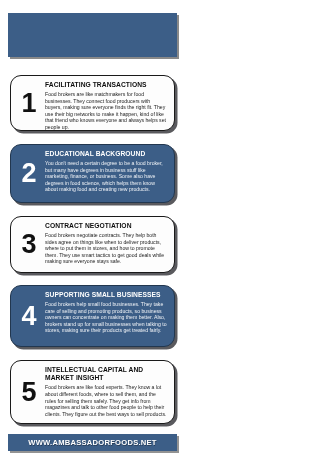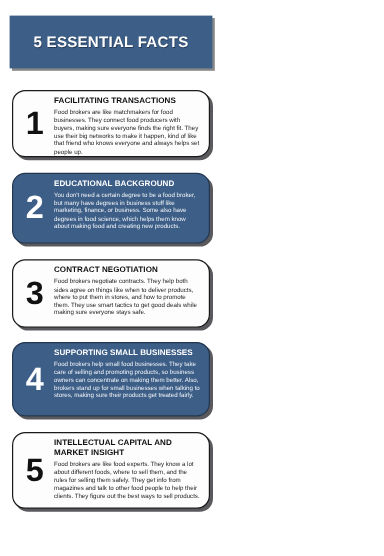--- a/index.html
+++ b/index.html
@@ -130,21 +130,20 @@
     white-space: nowrap;
     text-shadow: 0.5px 0.5px 0 rgba(20,30,45,0.5);
   }
 </style>
 </head>
 <body>
 
 <div class="page">
 
   <div class="header-bar">
-    <div class="header-line">5 ESSENTIAL FACTS</div>
   </div>
 
   <div class="card light" id="card-1">
     <div class="num">1</div>
     <div class="body">
       <div class="card-title">FACILITATING TRANSACTIONS</div>
       <div class="card-text">Food brokers are like matchmakers for food businesses. They connect food producers with buyers, making sure everyone finds the right fit. They use their big networks to make it happen, kind of like that friend who knows everyone and always helps set people up.</div>
     </div>
   </div>
 
@@ -173,14 +172,17 @@
   </div>
 
   <div class="card light" id="card-5">
     <div class="num">5</div>
     <div class="body">
       <div class="card-title">INTELLECTUAL CAPITAL AND MARKET INSIGHT</div>
       <div class="card-text">Food brokers are like food experts. They know a lot about different foods, where to sell them, and the rules for selling them safely. They get info from magazines and talk to other food people to help their clients. They figure out the best ways to sell products.</div>
     </div>
   </div>
 
+  <div class="footer-bar">
+    <div class="footer-text">WWW.AMBASSADORFOODS.NET</div>
+  </div>
 
 </div>
 
 </body></html>

